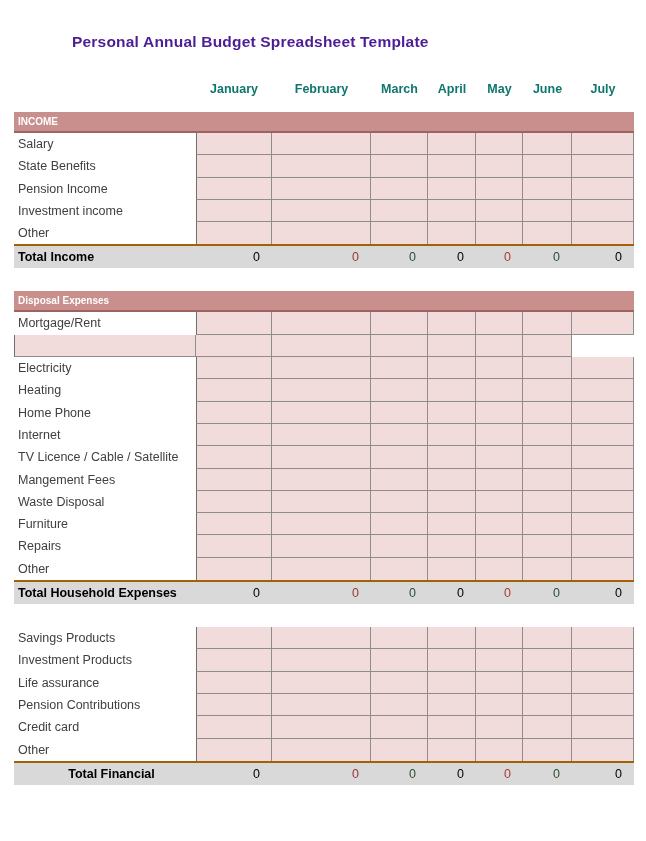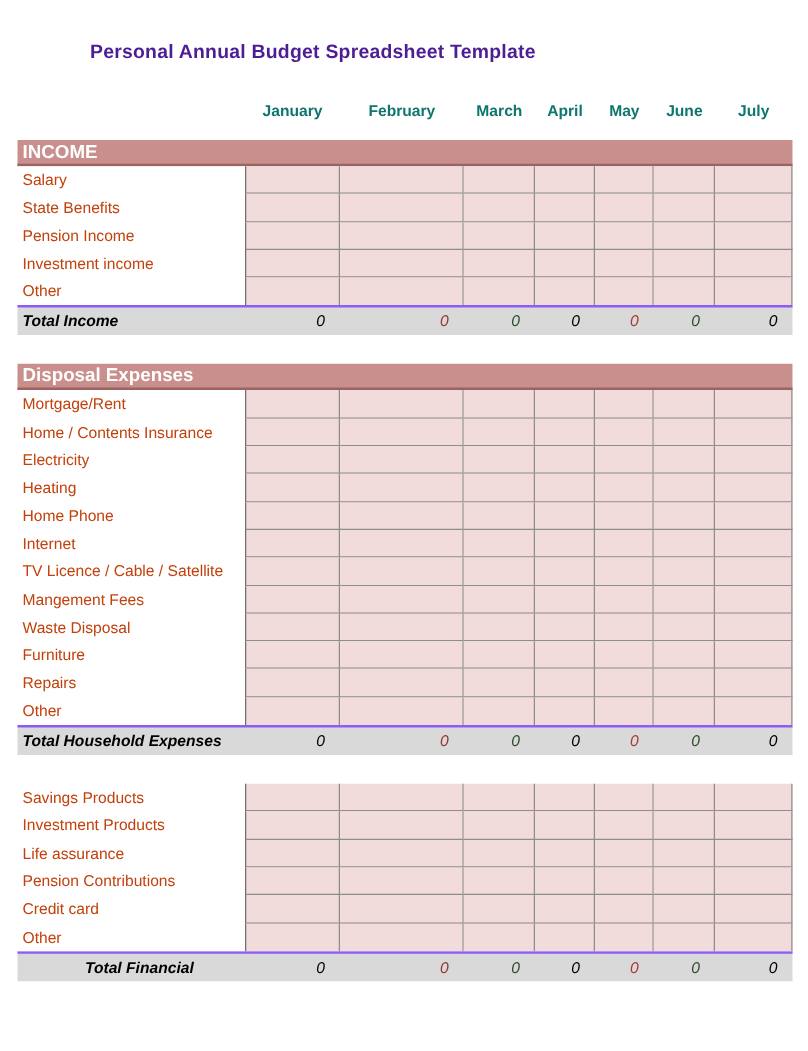--- a/index.html
+++ b/index.html
@@ -18,39 +18,39 @@
   }
   .month{
     font-size:12.5px;font-weight:bold;color:#0f766e;text-align:center;line-height:22px;
     white-space:nowrap;
   }
   .table{position:absolute;top:112px;left:14px;width:620px;}
   .section{margin-bottom:23px;}
   .sec-header{
     height:21px;line-height:19px;box-sizing:border-box;
     background:#c98f8d;border-bottom:2px solid #9c6360;
-    color:#ffffff;font-size:15px;font-weight:bold;padding-left:4px;
+    color:#ffffff;font-size:10px;font-weight:bold;padding-left:4px;
   }
   .row{
     display:grid;grid-template-columns:182px 76px 99px 57px 48px 47px 49px 62px;
     height:22.3px;
   }
   .lbl{
-    background:#ffffff;color:#c2410c;font-size:12.5px;line-height:22.3px;
+    background:#ffffff;color:#404040;font-size:12.5px;line-height:22.3px;
     padding-left:4px;white-space:nowrap;overflow:hidden;
   }
   .cell{
     background:#f2dcdb;box-sizing:border-box;
     border-right:1px solid #8d8d8d;border-bottom:1px solid #8d8d8d;
   }
   .cell.first{border-left:1px solid #6e6e6e;}
   .rows > .row:last-child .cell{border-bottom:none;}
   .total{
     display:grid;grid-template-columns:182px 76px 99px 57px 48px 47px 49px 62px;
-    height:22px;background:#d9d9d9;border-top:2px solid #8b5cf6;box-sizing:content-box;font-style:italic;
+    height:22px;background:#d9d9d9;border-top:2px solid #a16207;box-sizing:content-box;
   }
   .tlbl{
     font-size:12.5px;font-weight:bold;color:#000000;line-height:22px;
     padding-left:4px;white-space:nowrap;
   }
   .tlbl.center{text-align:center;padding-left:13px;}
   .tval{
     font-size:12.5px;line-height:22px;text-align:right;padding-right:12px;
   }
 </style>
@@ -143,21 +143,20 @@
           <div class="lbl">Mortgage/Rent</div>
           <div class="cell first"></div>
           <div class="cell"></div>
           <div class="cell"></div>
           <div class="cell"></div>
           <div class="cell"></div>
           <div class="cell"></div>
           <div class="cell"></div>
         </div>
         <div class="row">
-          <div class="lbl">Home / Contents Insurance</div>
           <div class="cell first"></div>
           <div class="cell"></div>
           <div class="cell"></div>
           <div class="cell"></div>
           <div class="cell"></div>
           <div class="cell"></div>
           <div class="cell"></div>
         </div>
         <div class="row">
           <div class="lbl">Electricity</div>

